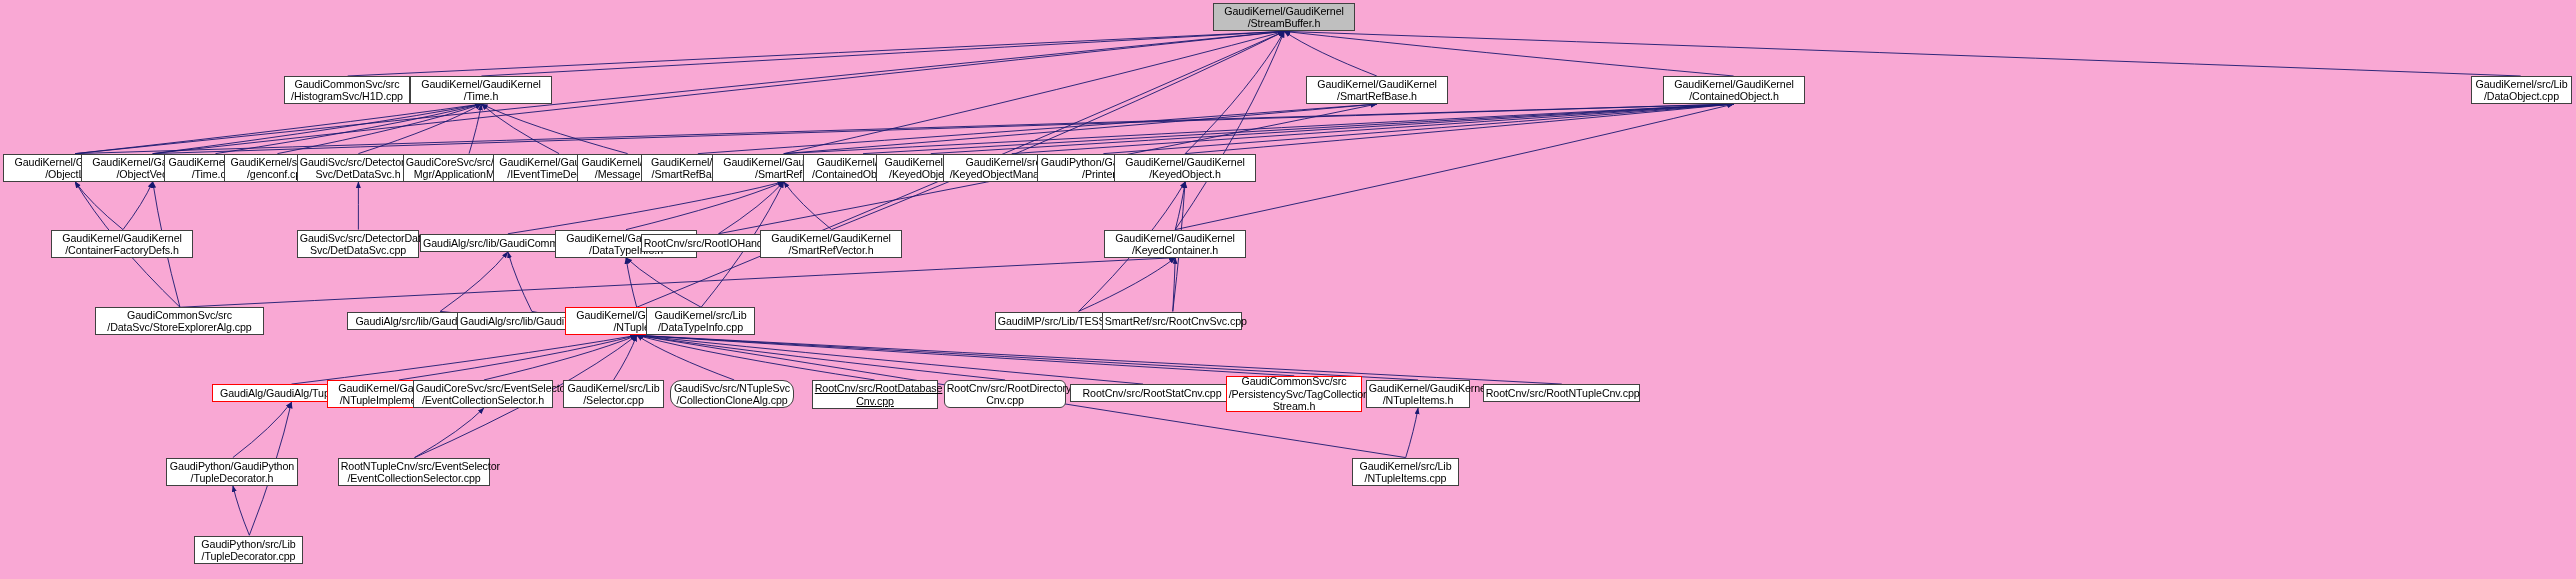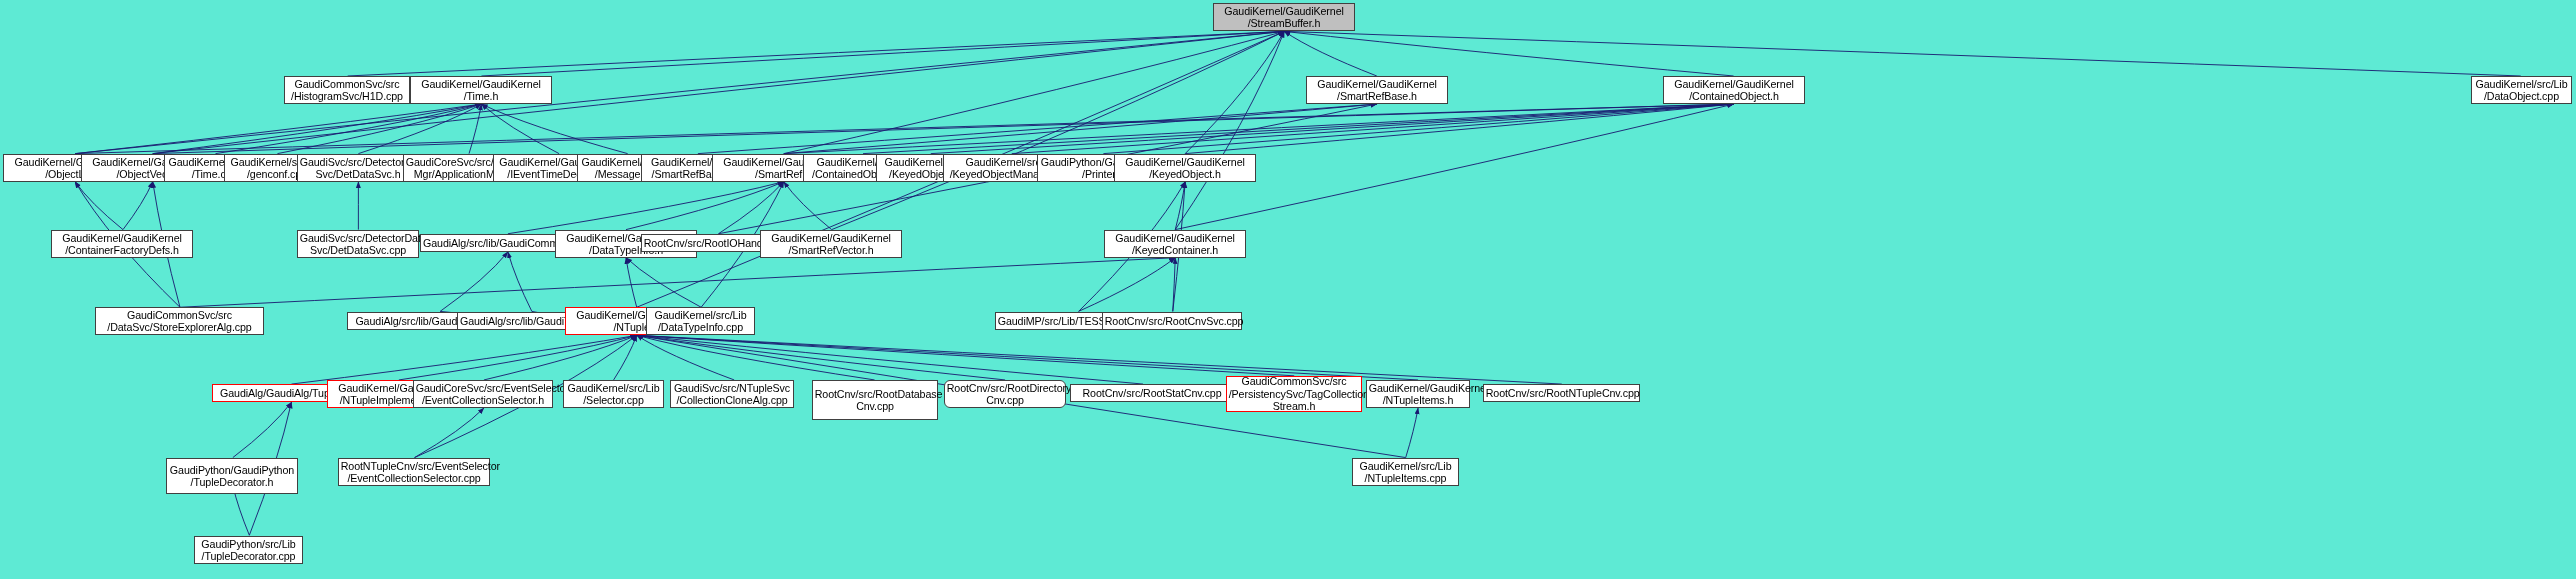--- a/index.html
+++ b/index.html
@@ -1,20 +1,20 @@
 <!DOCTYPE html>
 <html style="font-size:13.2px"><head>
 <meta charset="utf-8">
 <style>
   html,body{margin:0;padding:0;background:#ffffff;}
   #canvas{
     position:relative;
     width:2576px;
     height:579px;
-    background:#5eead4;
+    background:#f9a8d4;
     font-family:"Liberation Sans", sans-serif;
     overflow:hidden;
   }
   #edges{position:absolute;left:0;top:0;width:2576px;height:579px;pointer-events:none;}
   .node{
     position:absolute;
     box-sizing:border-box;
     display:flex;
     align-items:center;
     justify-content:center;
@@ -180,42 +180,42 @@
 /KeyedContainer.h</span></div>
       <div class="node" style="left: 95px; top: 307px; width: 169px; height: 28px;"><span class="lbl">GaudiCommonSvc/src
 /DataSvc/StoreExplorerAlg.cpp</span></div>
       <div class="node" style="left: 347px; top: 312px; width: 185px; height: 18px;"><span class="lbl">GaudiAlg/src/lib/GaudiAlgorithm.cpp</span></div>
       <div class="node" style="left: 457px; top: 312px; width: 149px; height: 18px;"><span class="lbl">GaudiAlg/src/lib/GaudiTool.cpp</span></div>
       <div class="node redborder" style="left: 565px; top: 307px; width: 142px; height: 28px;"><span class="lbl">GaudiKernel/GaudiKernel
 /NTuple.h</span></div>
       <div class="node" style="left: 646px; top: 307px; width: 109px; height: 28px;"><span class="lbl">GaudiKernel/src/Lib
 /DataTypeInfo.cpp</span></div>
       <div class="node" style="left: 995px; top: 312px; width: 167px; height: 18px;"><span class="lbl">GaudiMP/src/Lib/TESSerializer.cpp</span></div>
-      <div class="node" style="left: 1102px; top: 312px; width: 140px; height: 18px;"><span class="lbl">RootCnv/src/RootCnvSvc.cpp</span></div>
+      <div class="node" style="left: 1102px; top: 312px; width: 140px; height: 18px;"><span class="lbl">SmartRef/src/RootCnvSvc.cpp</span></div>
       <div class="node redborder" style="left: 212px; top: 384px; width: 159px; height: 18px;"><span class="lbl">GaudiAlg/GaudiAlg/TupleObj.h</span></div>
       <div class="node redborder" style="left: 327px; top: 380px; width: 142px; height: 28px;"><span class="lbl">GaudiKernel/GaudiKernel
 /NTupleImplementation.h</span></div>
       <div class="node" style="left: 413px; top: 380px; width: 140px; height: 28px;"><span class="lbl">GaudiCoreSvc/src/EventSelector
 /EventCollectionSelector.h</span></div>
       <div class="node" style="left: 563px; top: 380px; width: 101px; height: 28px;"><span class="lbl">GaudiKernel/src/Lib
 /Selector.cpp</span></div>
-      <div class="node" style="left: 670px; top: 380px; width: 124px; height: 28px;"><span class="lbl">GaudiSvc/src/NTupleSvc
+      <div class="node" style="left: 670px; top: 380px; width: 124px; height: 28px; border-radius: 11px;"><span class="lbl">GaudiSvc/src/NTupleSvc
 /CollectionCloneAlg.cpp</span></div>
-      <div class="node" style="left: 812px; top: 380px; width: 126px; height: 40px;"><span class="lbl">RootCnv/src/RootDatabase
+      <div class="node" style="left: 812px; top: 380px; width: 126px; height: 29px; text-decoration: underline;"><span class="lbl">RootCnv/src/RootDatabase
 Cnv.cpp</span></div>
       <div class="node" style="left: 944px; top: 380px; width: 122px; height: 28px; border-radius: 6px;"><span class="lbl">RootCnv/src/RootDirectory
 Cnv.cpp</span></div>
       <div class="node" style="left: 1070px; top: 384px; width: 164px; height: 18px;"><span class="lbl">RootCnv/src/RootStatCnv.cpp</span></div>
       <div class="node redborder" style="left: 1226px; top: 376px; width: 136px; height: 36px;"><span class="lbl">GaudiCommonSvc/src
 /PersistencySvc/TagCollection
 Stream.h</span></div>
       <div class="node" style="left: 1366px; top: 380px; width: 104px; height: 28px;"><span class="lbl">GaudiKernel/GaudiKernel
 /NTupleItems.h</span></div>
       <div class="node" style="left: 1483px; top: 384px; width: 157px; height: 18px; justify-content: flex-end;"><span class="lbl">RootCnv/src/RootNTupleCnv.cpp</span></div>
-      <div class="node" style="left: 166px; top: 458px; width: 132px; height: 36px;"><span class="lbl">GaudiPython/GaudiPython
+      <div class="node" style="left: 166px; top: 458px; width: 132px; height: 28px;"><span class="lbl">GaudiPython/GaudiPython
 /TupleDecorator.h</span></div>
       <div class="node" style="left: 338px; top: 458px; width: 152px; height: 28px;"><span class="lbl">RootNTupleCnv/src/EventSelector
 /EventCollectionSelector.cpp</span></div>
       <div class="node" style="left: 1352px; top: 458px; width: 107px; height: 28px;"><span class="lbl">GaudiKernel/src/Lib
 /NTupleItems.cpp</span></div>
       <div class="node" style="left: 194px; top: 536px; width: 109px; height: 28px;"><span class="lbl">GaudiPython/src/Lib
 /TupleDecorator.cpp</span></div>
     </div>
 </div>
 

